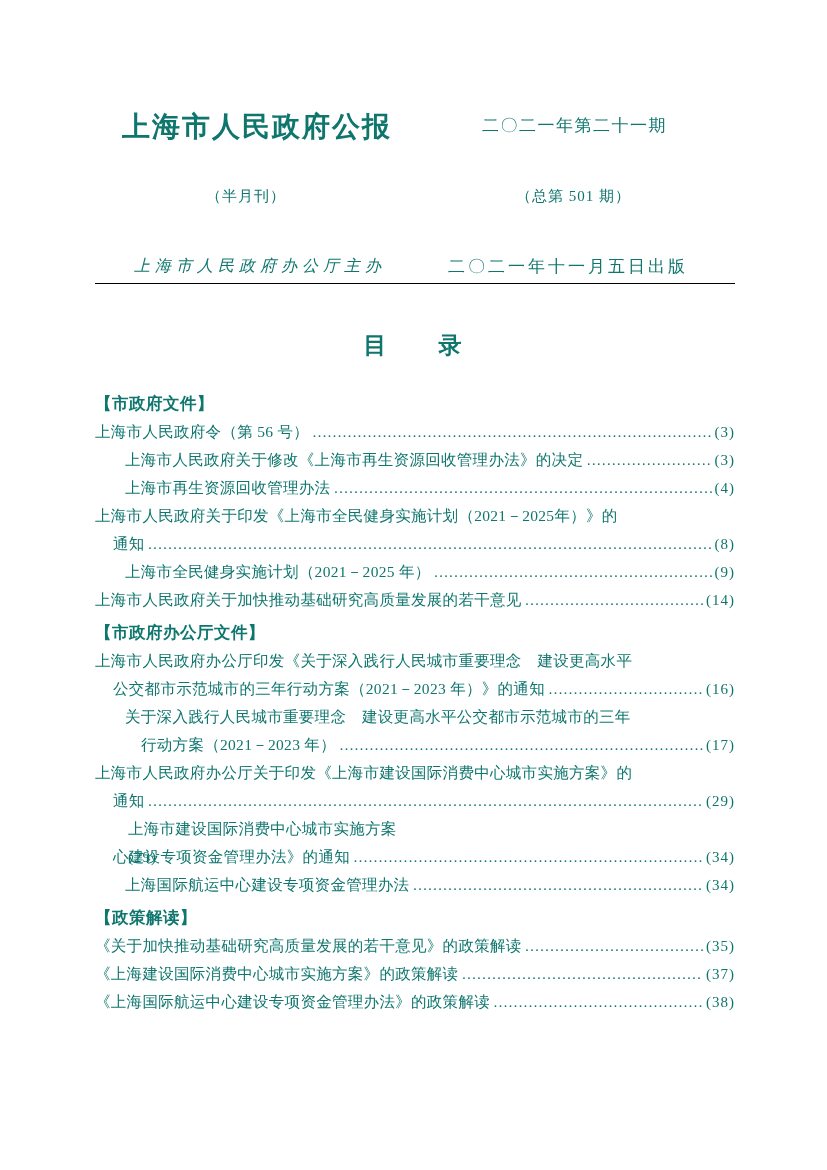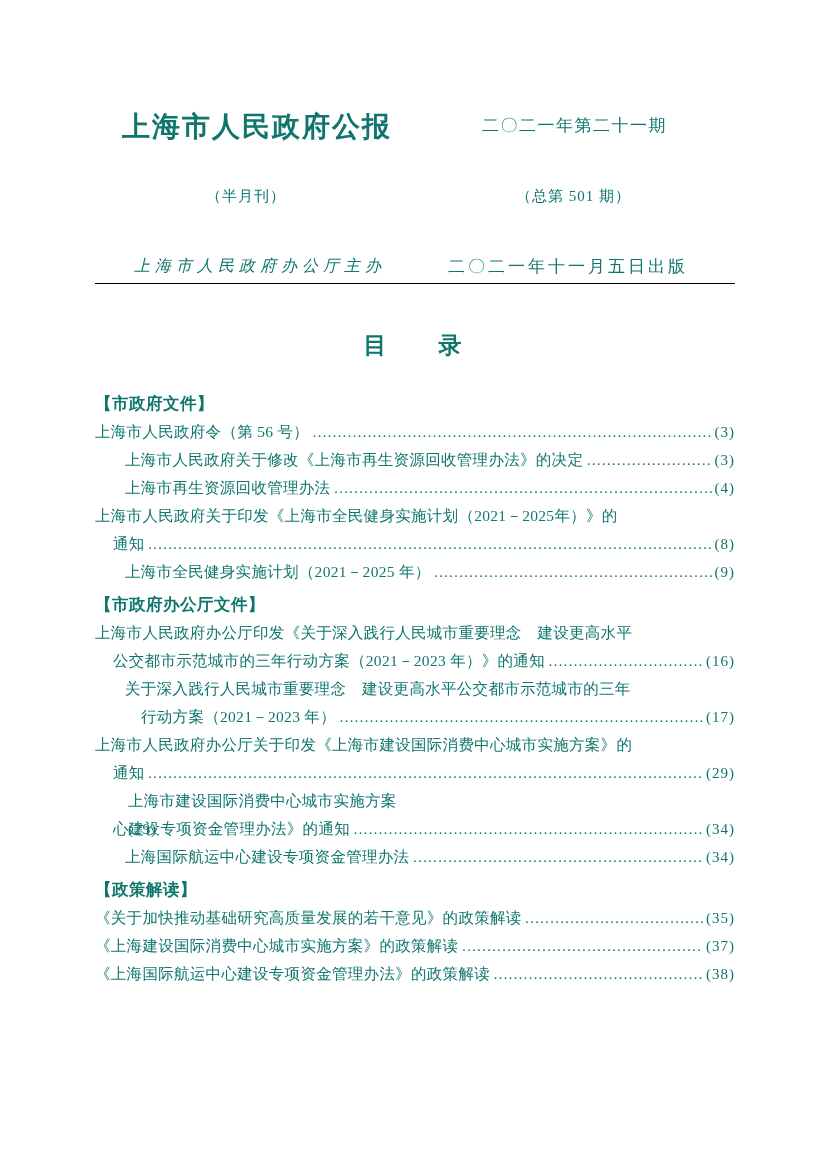--- a/index.html
+++ b/index.html
@@ -167,20 +167,25 @@
       <div class="toc-line" style="padding-left: 18px;">
         <span class="entry-text">通知</span>
         <span class="leader"></span>
         <span class="pagenum">(8)</span>
       </div>
       <div class="toc-line" style="padding-left: 30px;">
         <span class="entry-text">上海市全民健身实施计划（2021－2025 年）</span>
         <span class="leader"></span>
         <span class="pagenum">(9)</span>
       </div>
+      <div class="toc-line" style="padding-left: 0px;">
+        <span class="entry-text">上海市人民政府关于加快推动基础研究高质量发展的若干意见</span>
+        <span class="leader"></span>
+        <span class="pagenum">(14)</span>
+      </div>
       <div class="toc-section-header">【市政府办公厅文件】</div>
       <div class="toc-line" style="padding-left: 0px;">
         <span class="entry-text">上海市人民政府办公厅印发《关于深入践行人民城市重要理念　建设更高水平</span>
       </div>
       <div class="toc-line" style="padding-left: 18px; text-align: center;">
         <span class="entry-text">公交都市示范城市的三年行动方案（2021－2023 年）》的通知</span>
         <span class="leader"></span>
         <span class="pagenum">(16)</span>
       </div>
       <div class="toc-line" style="padding-left: 30px;">

